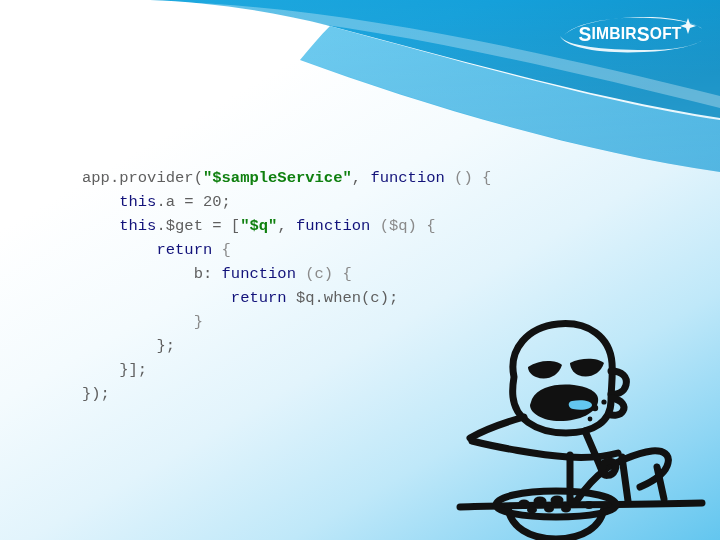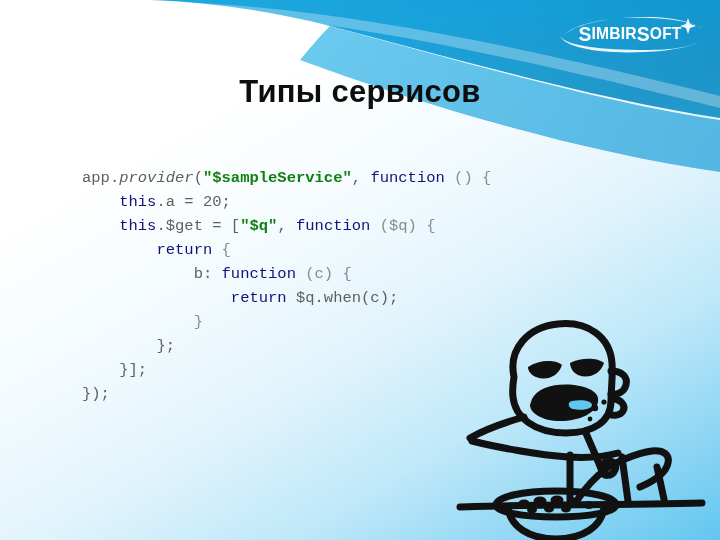--- a/index.html
+++ b/index.html
@@ -58,21 +58,21 @@
     font-size: 15.5px;
     line-height: 24px;
     white-space: pre;
     color: #5a5a5a;
   }
   .code-line { white-space: pre; }
 
   .t-plain  { color: #5f5f5f; }
   .t-kw     { color: #12127a; font-weight: normal; }
   .t-str    { color: #108010; font-weight: bold; }
-  .t-fn     { color: #5f5f5f; font-style: italic; }
+  .t-fn     { color: #5f5f5f; }
   .t-punct  { color: #8a8a8a; }
 
   
   #cereal-guy {
     position: absolute;
     left: 452px;
     top: 305px;
     width: 268px;
     height: 235px;
   }
@@ -141,21 +141,20 @@
       <path d="M 134,4 L 136,10 L 142,12 L 136,14 L 134,20 L 132,14 L 126,12 L 132,10 Z" fill="#ffffff" opacity="0.95"></path>
     </svg>
     <div class="logo-text">
       <span class="cap">S</span>
         <span>IMBIR</span>
         <span class="cap">S</span>
         <span>OFT</span>
     </div>
   </div>
 
-  <div id="title">Типы сервисов</div>
 
   <div id="code"><div class="code-line"><span class="t-plain">app.</span><span class="t-fn">provider</span><span class="t-plain">(</span><span class="t-str">"$sampleService"</span><span class="t-plain">, </span><span class="t-kw">function</span><span class="t-punct"> () {</span></div><div class="code-line"><span class="t-plain">    </span><span class="t-kw">this</span><span class="t-plain">.a = 20;</span></div><div class="code-line"><span class="t-plain">    </span><span class="t-kw">this</span><span class="t-plain">.$get = [</span><span class="t-str">"$q"</span><span class="t-plain">, </span><span class="t-kw">function</span><span class="t-punct"> ($q) {</span></div><div class="code-line"><span class="t-plain">        </span><span class="t-kw">return</span><span class="t-punct"> {</span></div><div class="code-line"><span class="t-plain">            </span><span class="t-plain">b: </span><span class="t-kw">function</span><span class="t-punct"> (c) {</span></div><div class="code-line"><span class="t-plain">                </span><span class="t-kw">return</span><span class="t-plain"> $q.when(c);</span></div><div class="code-line"><span class="t-plain">            </span><span class="t-punct">}</span></div><div class="code-line"><span class="t-plain">        </span><span class="t-plain">};</span></div><div class="code-line"><span class="t-plain">    </span><span class="t-plain">}];</span></div><div class="code-line"><span class="t-plain">});</span></div></div>
 
   <svg id="cereal-guy" viewBox="0 0 268 235">
     <g fill="none" stroke="#111111" stroke-width="7" stroke-linecap="round" stroke-linejoin="round">
 
       <path d="M 62,72 C 56,44 76,22 106,19 C 136,16 158,32 160,58
                C 161,72 159,84 159,96
                C 159,116 142,128 114,128
                C 82,128 63,112 61,92

